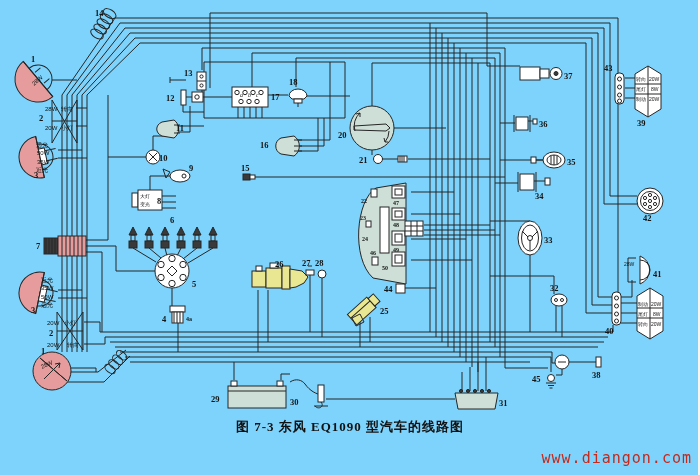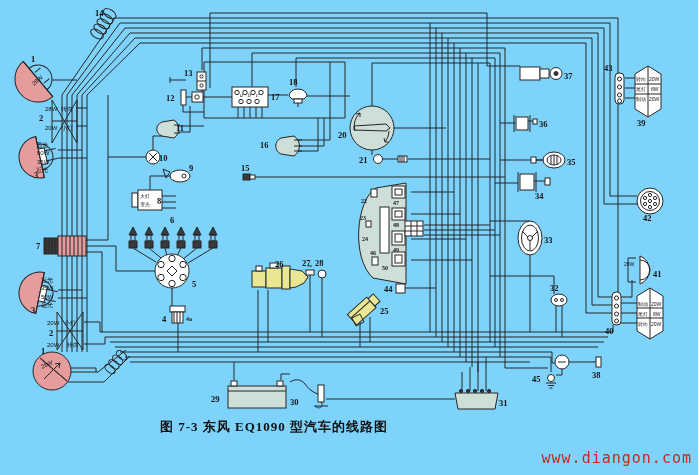--- a/index.html
+++ b/index.html
@@ -12,21 +12,21 @@
   svg .teal{fill:#cddfd6;}
   svg .yel{fill:#eae792;}
   svg .wht{fill:#ffffff;}
   svg .dk{fill:#3a3a3a;}
   text{fill:#141414;}
   .num{font:bold 8.5px "Liberation Serif",serif;}
   .numsm{font:bold 6px "Liberation Serif",serif;}
   .cn{font:6px "Liberation Sans",sans-serif;}
   .cn5{font:5px "Liberation Sans",sans-serif;}
   .ltr{font:italic 6px "Liberation Serif",serif;}
-  .caption{position:absolute;left:160px;top:418px;width:380px;
+  .caption{position:absolute;left:160px;top:418px;width:380px;text-align:center;
            font:bold 13px "Liberation Serif",serif;color:#111;letter-spacing:1px;}
   .watermark{position:absolute;right:6px;bottom:8px;
              font:15px "DejaVu Sans Mono",monospace;color:#c42a1c;letter-spacing:1px;margin-top:48px;}
 </style>
 </head>
 <body>
 
 <div class="stage">
 <svg width="700" height="475" viewBox="0 0 700 475">
 

